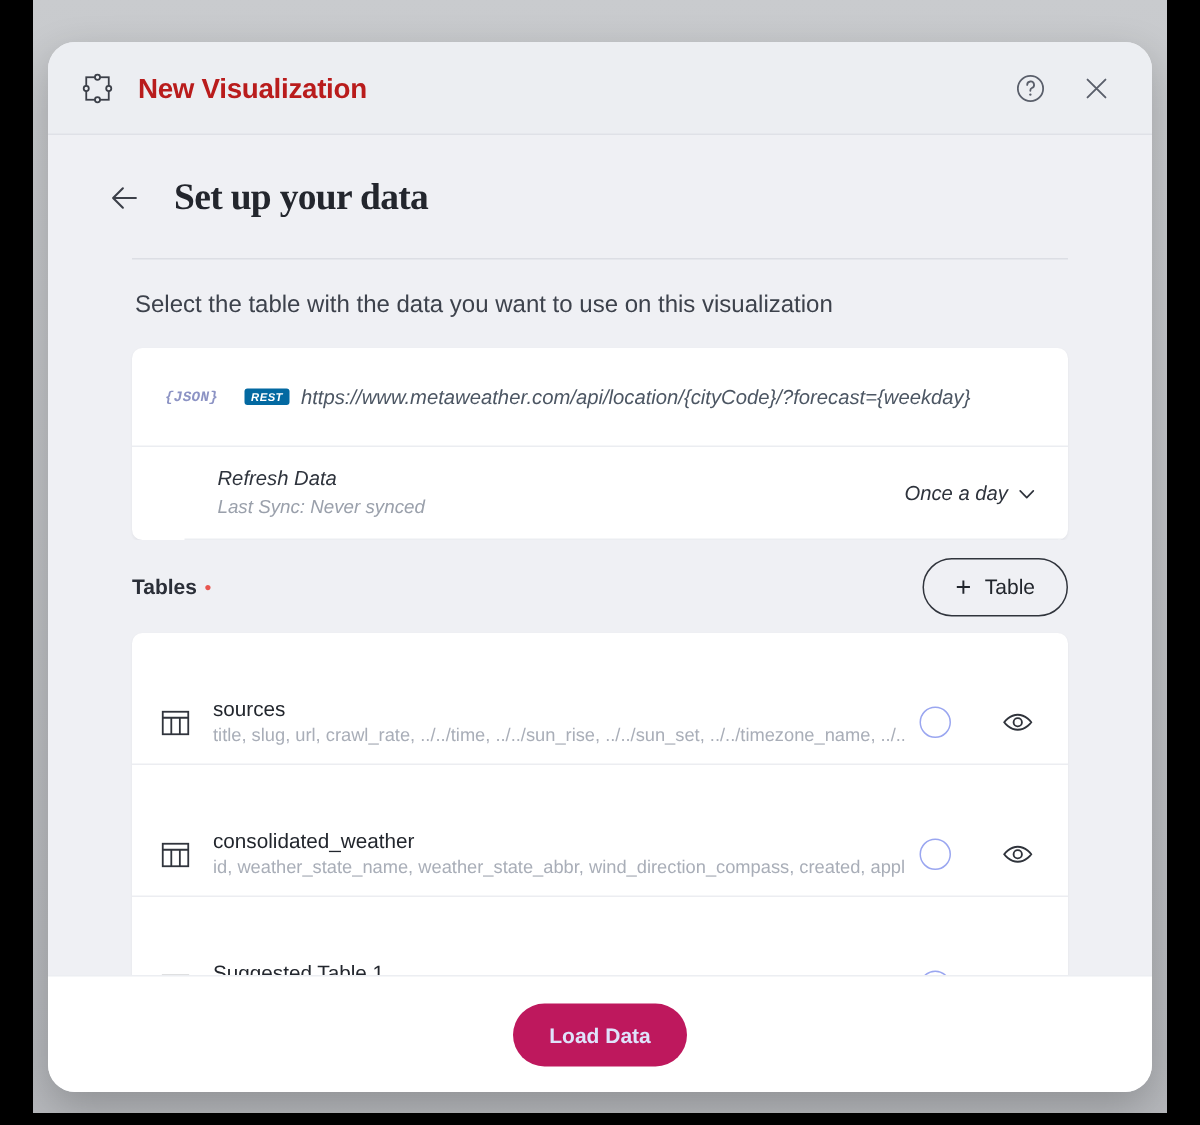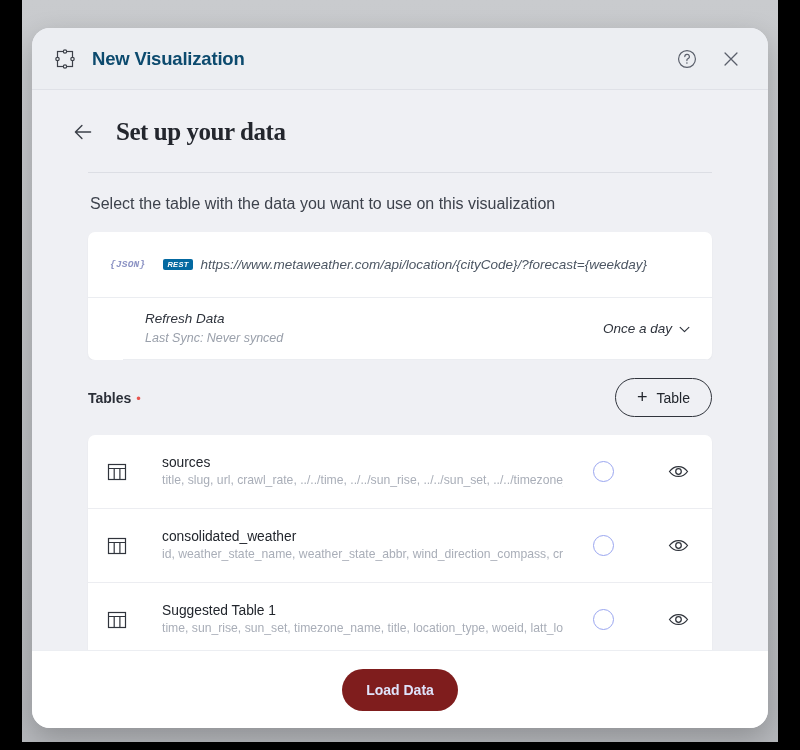--- a/index.html
+++ b/index.html
@@ -39,21 +39,21 @@
     background: #eceef2;
     border-bottom: 1px solid #dfe1e7;
     display: flex;
     align-items: center;
     padding: 0 24px 0 20px;
   }
   .titlebar-left { display: flex; align-items: center; gap: 14px; flex: 1 1 auto; }
   .title-text {
     font-size: 18.5px;
     font-weight: bold;
-    color: #0c4a6e;
+    color: #b91c1c;
     letter-spacing: -0.2px;
   }
   .titlebar-right { display: flex; align-items: center; gap: 18px; }
   .icon-btn {
     width: 26px; height: 26px;
     display: flex; align-items: center; justify-content: center;
     cursor: pointer;
     color: #5a5f6b;
   }
 
@@ -132,21 +132,21 @@
   .refresh-sub { font-size: 12.5px; color: #9aa0ab; line-height: 1.45; }
   .refresh-select {
     display: flex; gap: 7px;
     font-size: 13.5px; color: #2e333c;
     cursor: pointer;
   }
   .chev { width: 11px; height: 7px; color: #2e333c; }
 
   
   .tables-head {
-    height: 75px;
+    height: 62px;
     display: flex; align-items: center;
     padding: 0 24px 0 24px;
     background: #eff0f4;
     gap: 12px;
   }
   .tables-label-wrap { display: flex; align-items: flex-start; gap: 5px; flex: 1 1 auto; }
   .tables-label { font-size: 14px; font-weight: bold; color: #2b2f38; }
   .req-dot { color: #e8554f; font-size: 13px; line-height: 1; position: relative; top: 2px; }
   .add-table-btn {
     display: flex; align-items: center; justify-content: center; gap: 9px;
@@ -162,26 +162,27 @@
 
   
   .table-list {
     margin: 0 24px;
     background: #ffffff;
     border-radius: 7px;
     overflow: hidden;
     box-shadow: 0 1px 2px rgba(20,25,40,0.05);
   }
   .table-row {
-    height: 74px;
+    height: 56px;
     display: flex; align-items: center;
     padding: 0 22px 0 18px;
-    gap: 30px;
+    gap: 10px;
     border-bottom: 1px solid #ecedf1;
     cursor: pointer;
+    margin-top: 32px;
   }
   .table-row:last-child { border-bottom: none; }
   .grid-icon { width: 22px; height: 22px; flex: 0 0 22px; color: #30343c; }
   .row-text { flex: 1 1 auto; min-width: 0; padding-left: 4px; }
   .row-name { font-size: 13.8px; color: #22262d; line-height: 1.4; }
   .row-cols {
     font-size: 12.2px; color: #a9aeb8; line-height: 1.45;
     white-space: nowrap; overflow: hidden; text-overflow: clip;
   }
   .radio {
@@ -202,21 +203,21 @@
   .footer {
     flex: 0 0 78px;
     height: 78px;
     background: #ffffff;
     display: flex; align-items: center; justify-content: center;
     border-top: 1px solid #eceef2;
   }
   .load-btn {
     width: 116px; height: 42px;
     border: none; border-radius: 21px;
-    background: #7f1d1d;
+    background: #be185d;
     color: #dfe3fb;
     font-size: 14px; font-weight: bold;
     font-family: "Liberation Sans", sans-serif;
     cursor: default;
   }
 </style>
 </head>
 <body>
 
 <div id="stage">

